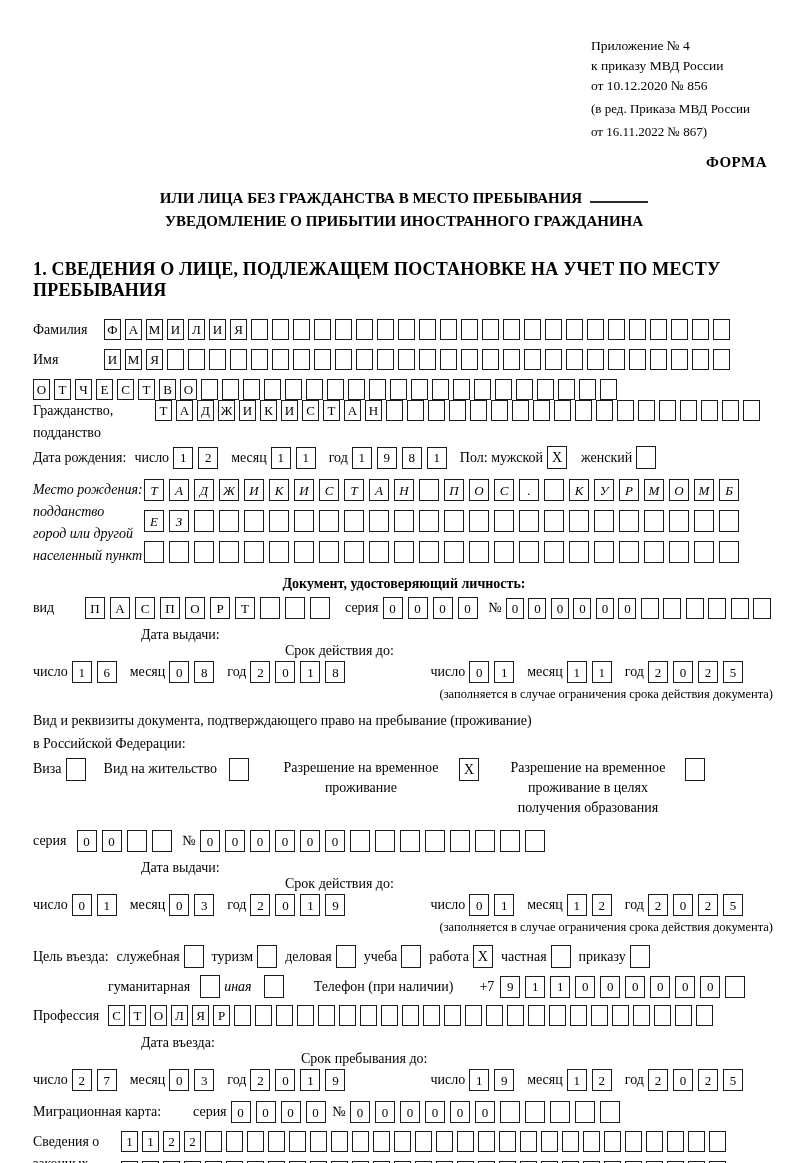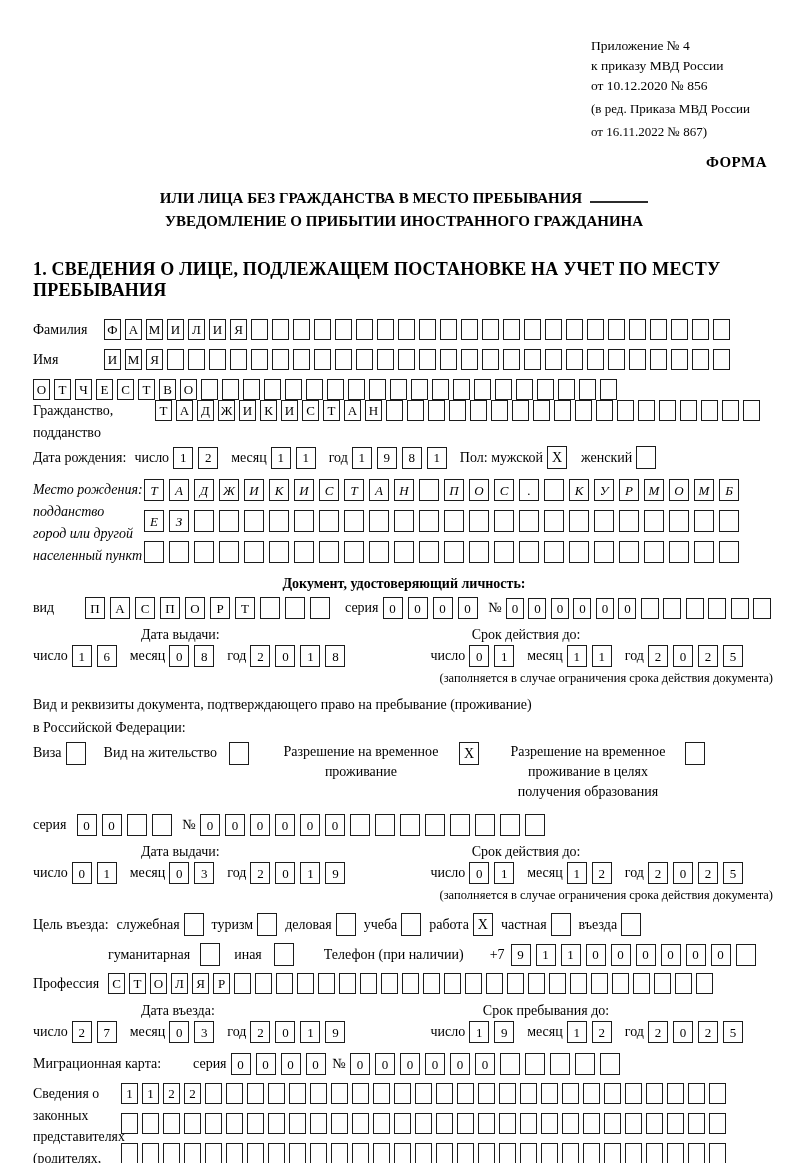--- a/index.html
+++ b/index.html
@@ -23,21 +23,21 @@
   .cells{display:inline-flex;flex:0 0 auto;}
   .cell{box-sizing:border-box;flex:0 0 auto;width:17px;height:21px;border:1.6px solid #1c1c1c;
     margin-right:4px;display:inline-flex;align-items:center;justify-content:center;
     font-size:13px;line-height:1;background:#fff;}
   .cw .cell{width:20px;margin-right:5px;height:22px;}
   .cm .cell{width:18px;margin-right:4.5px;}
   .cb{box-sizing:border-box;flex:0 0 auto;display:inline-flex;width:20px;height:23px;
     border:1.7px solid #1c1c1c;align-items:center;justify-content:center;font-size:14px;background:#fff;}
 
   .doc-header{text-align:center;font-weight:bold;font-size:14px;margin-top:4px;}
-  .dates-header{display:flex;font-size:14px;margin-top:8px;}
+  .dates-header{display:flex;font-size:14px;margin-top:8px;flex-direction:column;}
   .dgroup{display:inline-flex;align-items:center;flex:0 0 auto;}
   .dlabel{margin:0 4px 0 8px;font-size:14px;}
   .dlabel.first{margin-left:0;}
   .note{font-size:12.5px;text-align:right;margin-top:4px;margin-right:2px;}
   .intro{font-size:14px;margin-top:11px;font-family:Liberation Serif, serif;}
   .optlabel{font-size:14px;white-space:pre-line;text-align:center;line-height:20px;}
   .stackrows .cells{margin-bottom:9px;}
 </style>
 </head>
 <body>
@@ -501,28 +501,28 @@
     <span class="dlabel">туризм</span>
     <span class="cb"></span>
     <span class="dlabel">деловая</span>
     <span class="cb"></span>
     <span class="dlabel">учеба</span>
     <span class="cb"></span>
     <span class="dlabel">работа</span>
     <span class="cb">X</span>
     <span class="dlabel">частная</span>
     <span class="cb"></span>
-    <span class="dlabel">въезда</span>
+    <span class="dlabel">приказу</span>
     <span class="cb"></span>
   </div>
 
   <div class="frow vcenter" style="margin-top:7px;">
     <span class="lbl" style="margin-left:75px;">гуманитарная</span>
     <span class="cb" style="margin-left:10px;"></span>
-    <span class="lbl" style="margin-left:14px;">иная</span>
+    <span class="lbl" style="margin-left:4px;font-style:italic;">иная</span>
     <span class="cb" style="margin-left:12px;"></span>
     <span class="lbl" style="margin-left:30px;">Телефон (при наличии)</span>
     <span class="lbl" style="margin-left:26px;">+7</span>
     <span class="cells cw" style="margin-left:6px;">
         <span class="cell">9</span>
         <span class="cell">1</span>
         <span class="cell">1</span>
         <span class="cell">0</span>
         <span class="cell">0</span>
         <span class="cell">0</span>

